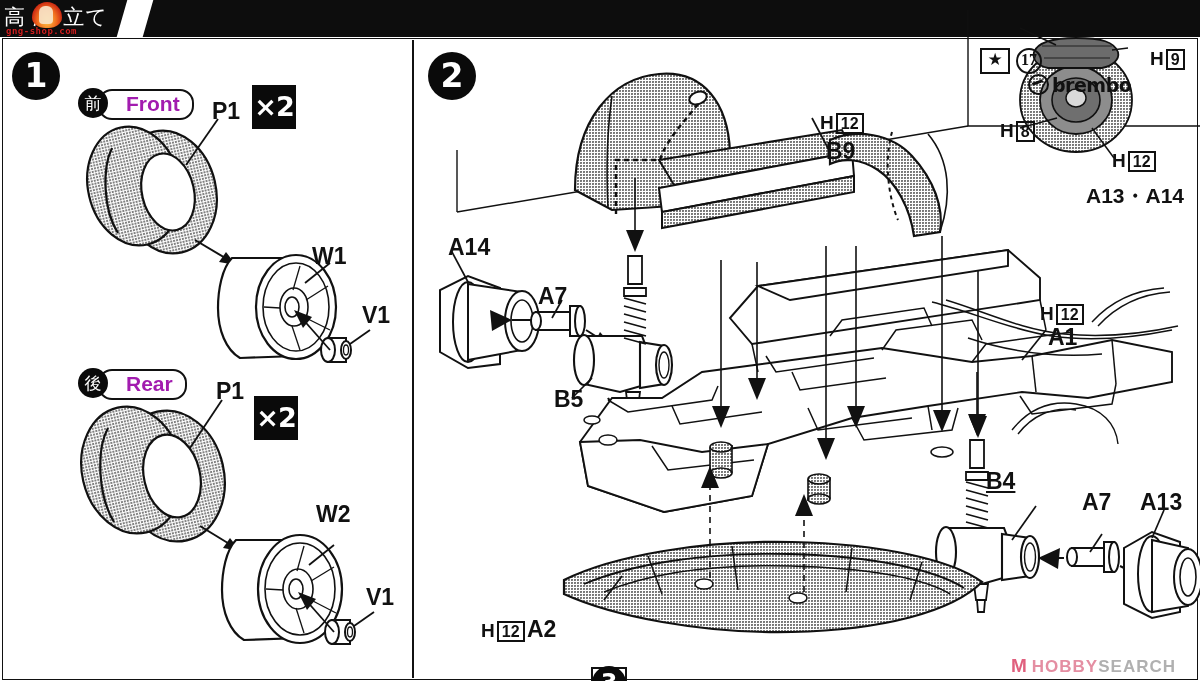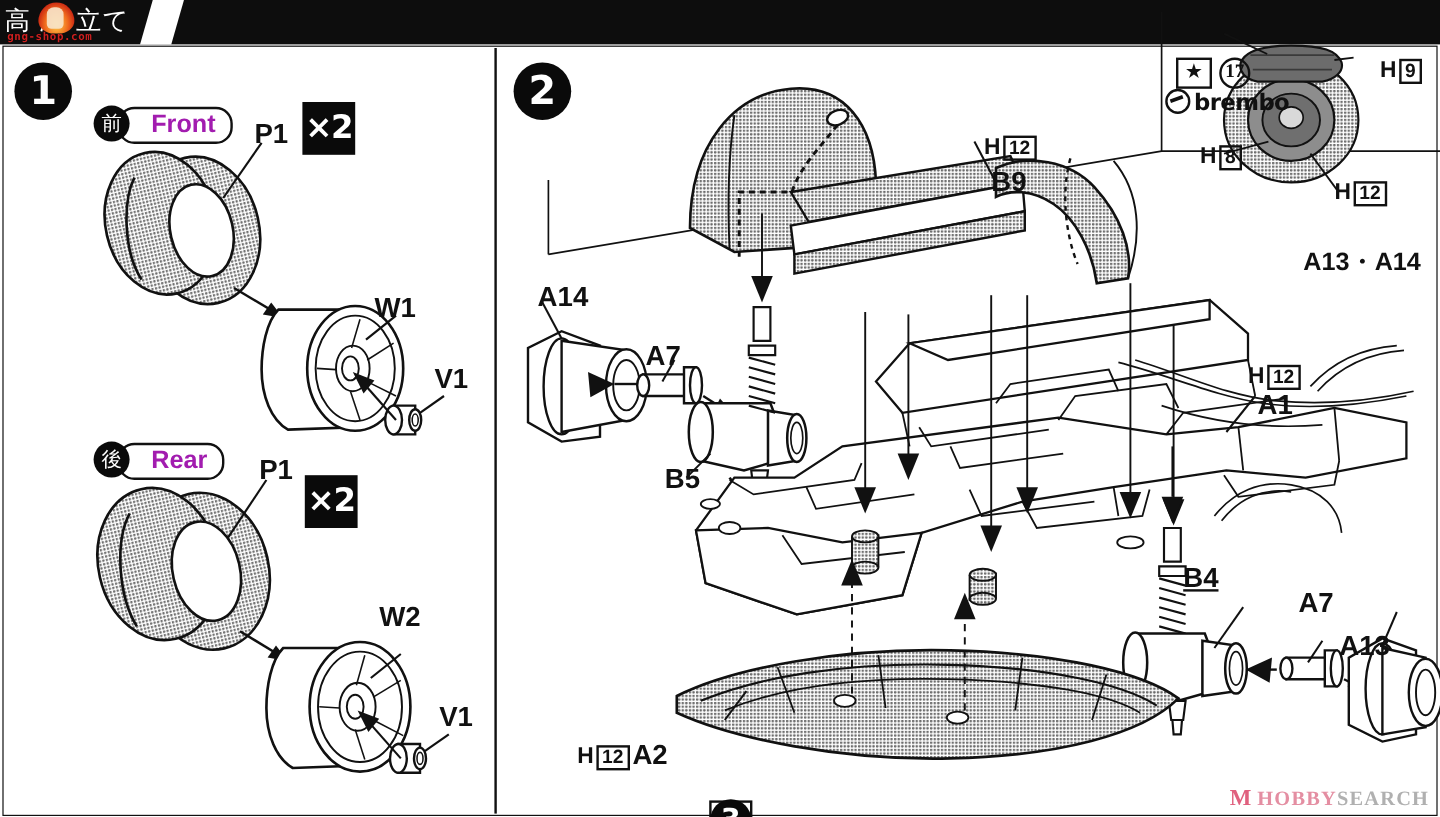--- a/index.html
+++ b/index.html
@@ -65,22 +65,22 @@
   .starbox{display:inline-block;border:2px solid #111;width:26px;height:22px;line-height:20px;
            text-align:center;font-size:17px;color:#111;}
   .brembo{position:absolute;font-size:19px;font-weight:bold;color:#111;letter-spacing:-.5px;
           font-family:"DejaVu Sans","Liberation Sans",sans-serif;}
   .brembo .bmark{display:inline-block;width:17px;height:17px;border:2px solid #111;border-radius:50%;
           position:relative;margin-right:3px;vertical-align:-3px;}
   .brembo .bmark:after{content:"";position:absolute;left:2px;top:5px;width:11px;height:3px;background:#111;
           transform:rotate(-20deg);}
 
   
-  .hs{position:absolute;right:9px;bottom:4px;font-size:17px;font-weight:bold;letter-spacing:1px;
-      font-family:Liberation Serif, serif;}
+  .hs{position:absolute;right:24px;bottom:4px;font-size:17px;font-weight:bold;letter-spacing:1px;
+      font-family:Liberation Sans, sans-serif;}
   .hs .m{color:#e0607e;font-size:19px;margin-right:4px;}
   .hs .a{color:#e48ea2;}
   .hs .b{color:#b0b0b0;}
 
   svg{display:block;}
   .art{position:absolute;left:0;top:0;}
 </style>
 </head>
 <body>
 
@@ -457,45 +457,45 @@
   <div class="plabel" style="left:528px;top:386px;margin-left:26px;">B5</div>
 
   <div class="hbox" style="position:absolute;left:1040px;top:303px;">
     <span>H</span>
       <i>12</i>
   </div>
   <div class="plabel" style="left:1048px;top:324px;">A1</div>
 
   <div class="plabel" style="left:986px;top:468px;text-decoration:underline;">B4</div>
   <div class="plabel" style="left:1082px;top:489px;">A7</div>
-  <div class="plabel" style="left:1116px;top:489px;margin-top:36px;">A13</div>
+  <div class="plabel" style="left:1140px;top:489px;">A13</div>
 
   <div class="hbox" style="position:absolute;left:481px;top:620px;">
     <span>H</span>
       <i>12</i>
   </div>
   <div class="plabel" style="left:527px;top:616px;">A2</div>
 
   <span class="starbox" style="position:absolute;left:980px;top:48px;">★</span>
   <span class="circnum" style="position:absolute;left:1016px;top:48px;font-family:Liberation Serif, serif;">17</span>
-  <div class="brembo" style="position:absolute;left:971px;top:74px;text-align:center;">
+  <div class="brembo" style="position:absolute;left:1028px;top:74px;text-align:center;">
     <span class="bmark"></span><span>brembo</span>
   </div>
   <div class="hbox" style="position:absolute;left:1150px;top:48px;">
     <span>H</span>
       <i>9</i>
   </div>
   <div class="hbox" style="position:absolute;left:1000px;top:120px;">
     <span>H</span>
       <i>8</i>
   </div>
   <div class="hbox" style="position:absolute;left:1112px;top:150px;">
     <span>H</span>
       <i>12</i>
   </div>
-  <div class="plabel" style="left:1086px;top:182px;font-size:21px;margin-top:22px;">A13・A14</div>
+  <div class="plabel" style="left:1086px;top:182px;font-size:21px;">A13・A14</div>
 
   <div class="stepnum s3">3</div>
   <div class="hs">
     <span class="m">M</span><span class="a">HOBBY</span><span class="b">SEARCH</span>
   </div>
 
 </div>
 
 </body></html>

